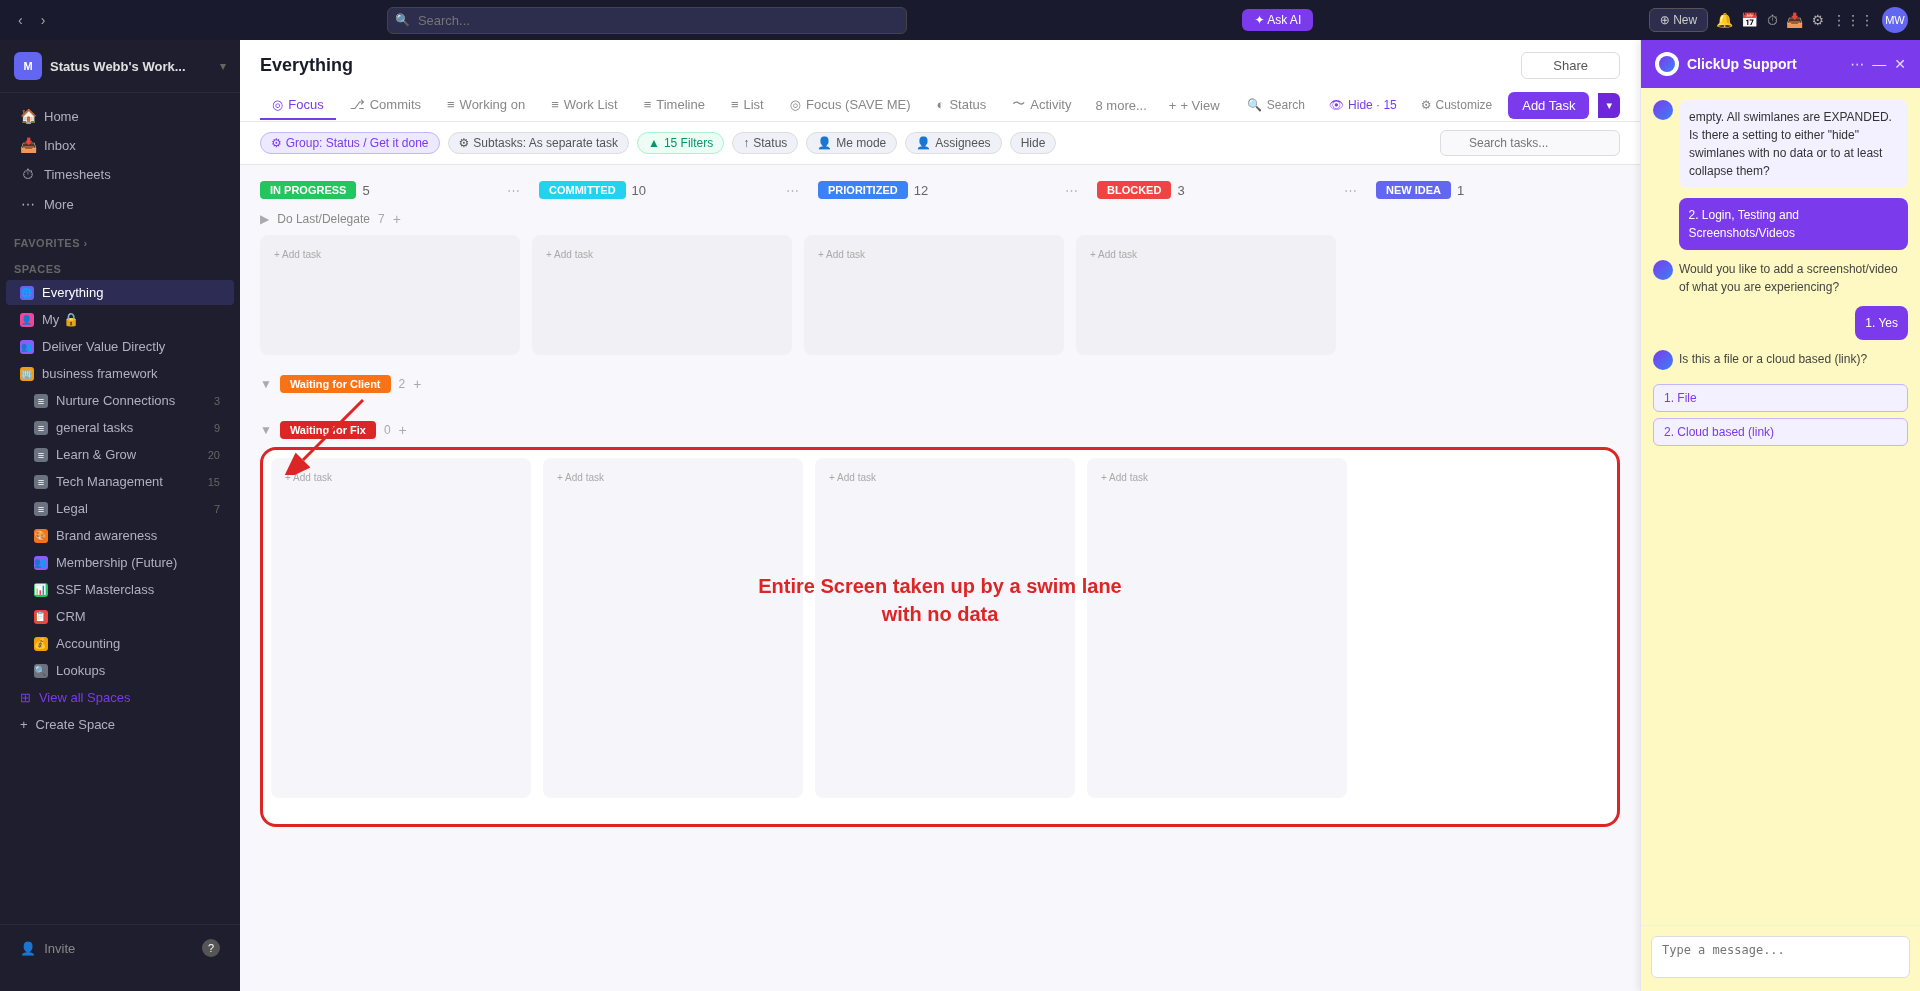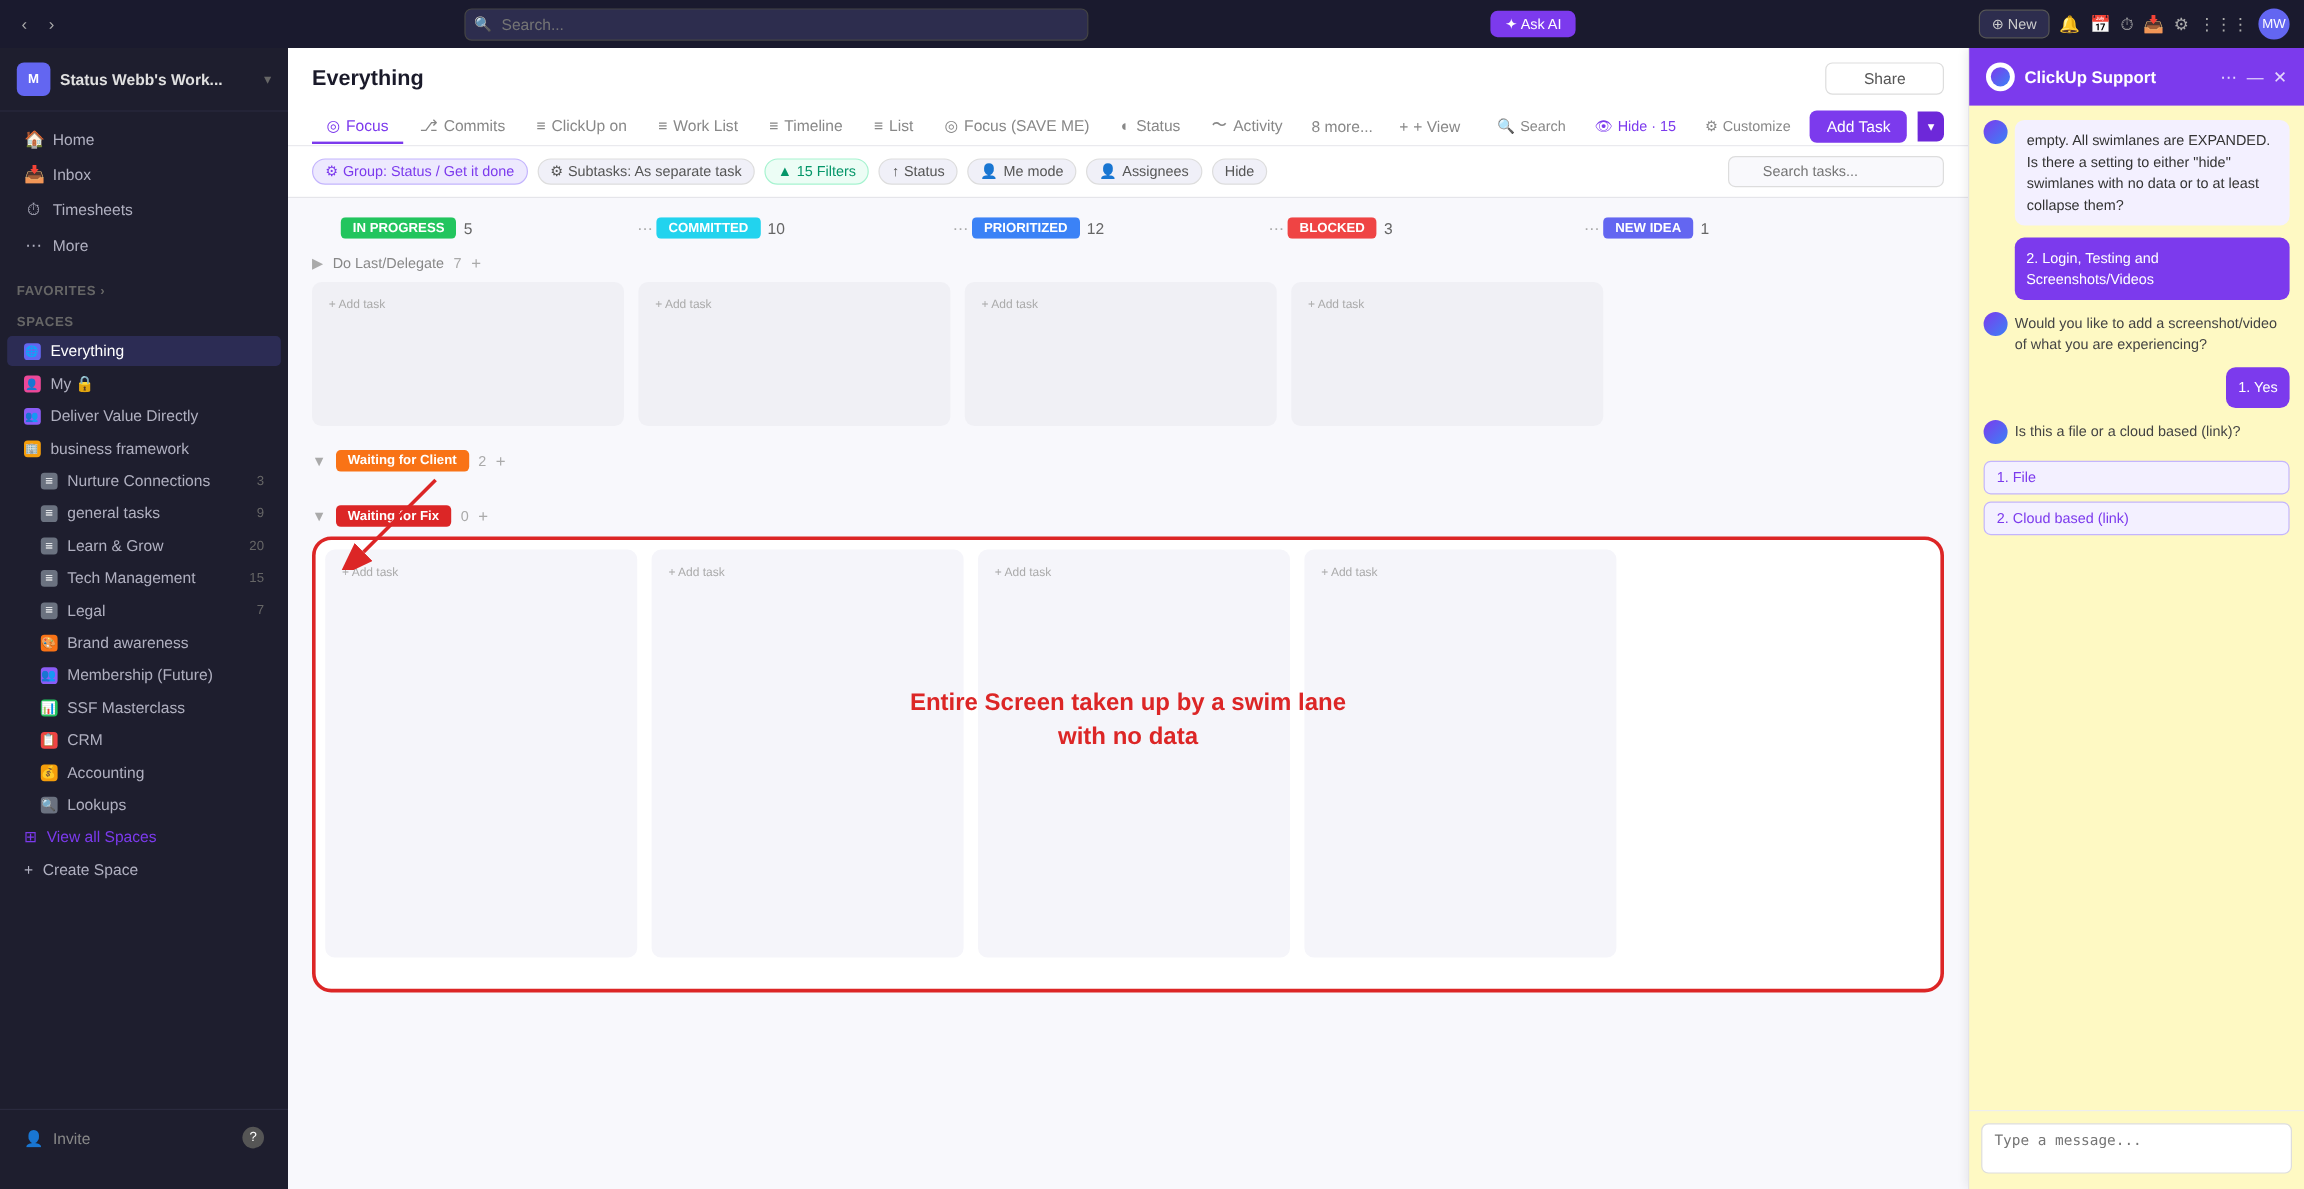--- a/index.html
+++ b/index.html
@@ -282,21 +282,21 @@
         <div class="tab active">
           <span>◎</span>
           <span>Focus</span>
         </div>
         <div class="tab">
           <span>⎇</span>
           <span>Commits</span>
         </div>
         <div class="tab">
           <span>≡</span>
-          <span>ClickUp on</span>
+          <span>Working on</span>
         </div>
         <div class="tab">
           <span>≡</span>
           <span>Work List</span>
         </div>
         <div class="tab">
           <span>≡</span>
           <span>Timeline</span>
         </div>
         <div class="tab">
@@ -370,21 +370,21 @@
       <div class="filter-right">
         <div class="search-tasks-wrap">
           <span class="st-icon">🔍</span>
           <input class="search-tasks-input" type="text" placeholder="Search tasks..." style="">
         </div>
       </div>
     </div>
 
     <div class="kanban-area">
 
-      <div style="display:flex;gap:3px;margin-bottom:8px;overflow-x:auto;min-width:max-content;justify-content:center;">
+      <div style="display:flex;gap:19px;margin-bottom:8px;overflow-x:auto;min-width:max-content;">
         <div style="width:260px;flex-shrink:0;display:flex;align-items:center;gap:6px;">
           <span class="status-badge in-progress">IN PROGRESS</span>
           <span style="color:#666;font-size:13px;">5</span>
           <span style="color:#aaa;cursor:pointer;margin-left:auto;">⋯</span>
         </div>
         <div style="width:260px;flex-shrink:0;display:flex;align-items:center;gap:6px;">
           <span class="status-badge committed">COMMITTED</span>
           <span style="color:#666;font-size:13px;">10</span>
           <span style="color:#aaa;cursor:pointer;margin-left:auto;">⋯</span>
         </div>

